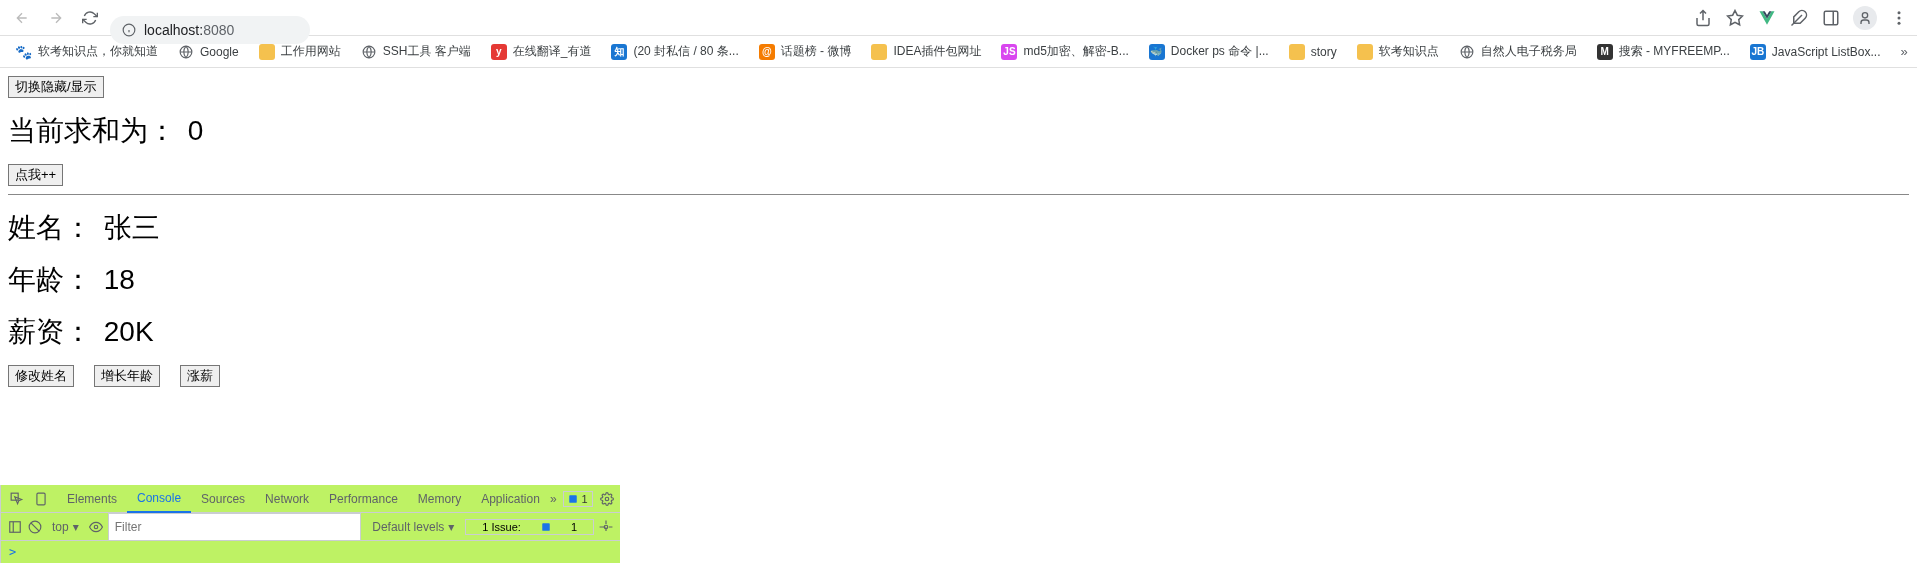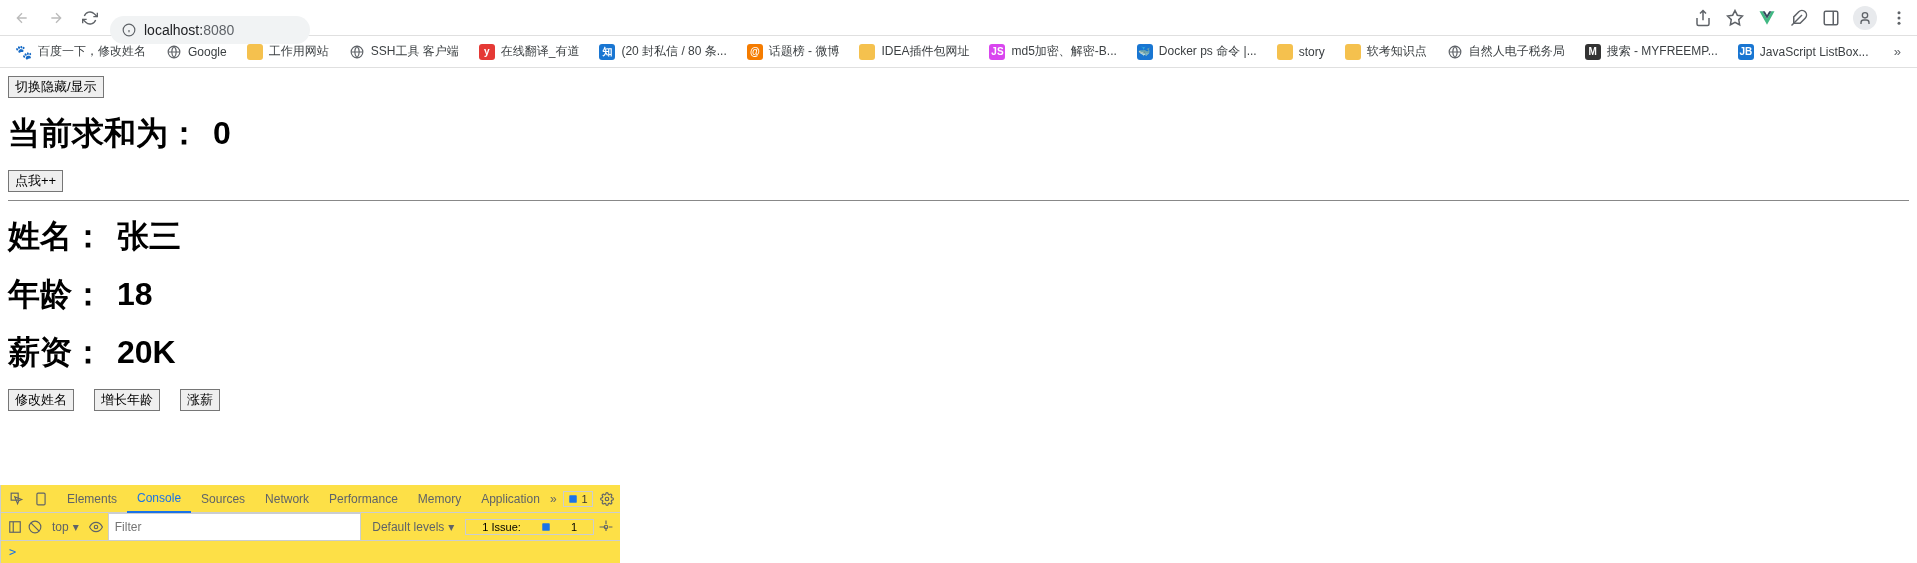--- a/index.html
+++ b/index.html
@@ -27,25 +27,25 @@
 .bk-red { background: #e53935; color: #fff; }
 .bk-blue { background: #1976d2; color: #fff; }
 .bk-orange { background: #f57c00; color: #fff; }
 .bk-green { background: #d946ef; color: #fff; }
 .bk-dark { background: #333; color: #fff; }
 .bookmarks-bar .more { margin-left: auto; padding: 0 8px; color: #5f6368; cursor: pointer; }
 
 
 .main-split { display: flex; height: calc(563px - 68px); flex-direction: column; }
 .page-area { flex: 1; padding: 8px; overflow: auto; }
-.devtools { width: 620px; border-left: 1px solid #cacdd1; display: flex; flex-direction: column; background: #fde047; }
+.devtools { width: 620px; border-left: 1px solid #cacdd1; display: flex; flex-direction: column; background: #bef264; }
 
 
 .page-area button { font-family: Arial; font-size: 13px; padding: 1px 6px; background: #efefef; border: 1px solid #767676; cursor: pointer; }
-.page-area h2 { font-size: 32px; font-weight: bold; margin: 14px 0; }
+.page-area h2 { font-size: 28px; font-weight: normal; margin: 14px 0; }
 .page-area h2 .label { }
 .page-area h2 .value { margin-left: 4px; }
 .page-area hr { border: none; border-top: 1px solid #888; margin: 8px 0; }
 .btn-row { display: flex; gap: 20px; margin-top: 10px; }
 
 
 .dt-tabs { display: flex; align-items: center; height: 28px; border-bottom: 1px solid #cacdd1; font-size: 12px; color: #333; }
 .dt-tabs .dt-left { display: flex; align-items: center; gap: 8px; padding: 0 8px; }
 .dt-tab { padding: 0 10px; height: 28px; display: flex; align-items: center; cursor: pointer; color: #5f6368; }
 .dt-tab.active { color: #1a73e8; border-bottom: 2px solid #1a73e8; }
@@ -135,21 +135,21 @@
           <circle cx="12" cy="12" r="2"></circle>
           <circle cx="12" cy="19" r="2"></circle>
         </svg>
     </div>
   </div>
 </div>
 
 <div class="bookmarks-bar">
   <div class="bookmark">
       <span class="bk-icon bk-baidu">🐾</span>
-      <span>百度一下，修改姓名</span>
+      <span>软考知识点，你就知道</span>
     </div>
   <div class="bookmark">
       <span class="bk-icon bk-globe">
         <svg width="14" height="14" viewBox="0 0 24 24" fill="none" stroke="currentColor" stroke-width="2">
           <circle cx="12" cy="12" r="10"></circle>
           <path d="M2 12h20M12 2a15 15 0 010 20M12 2a15 15 0 000 20"></path>
         </svg>
       </span>
       <span>Google</span>
     </div>

